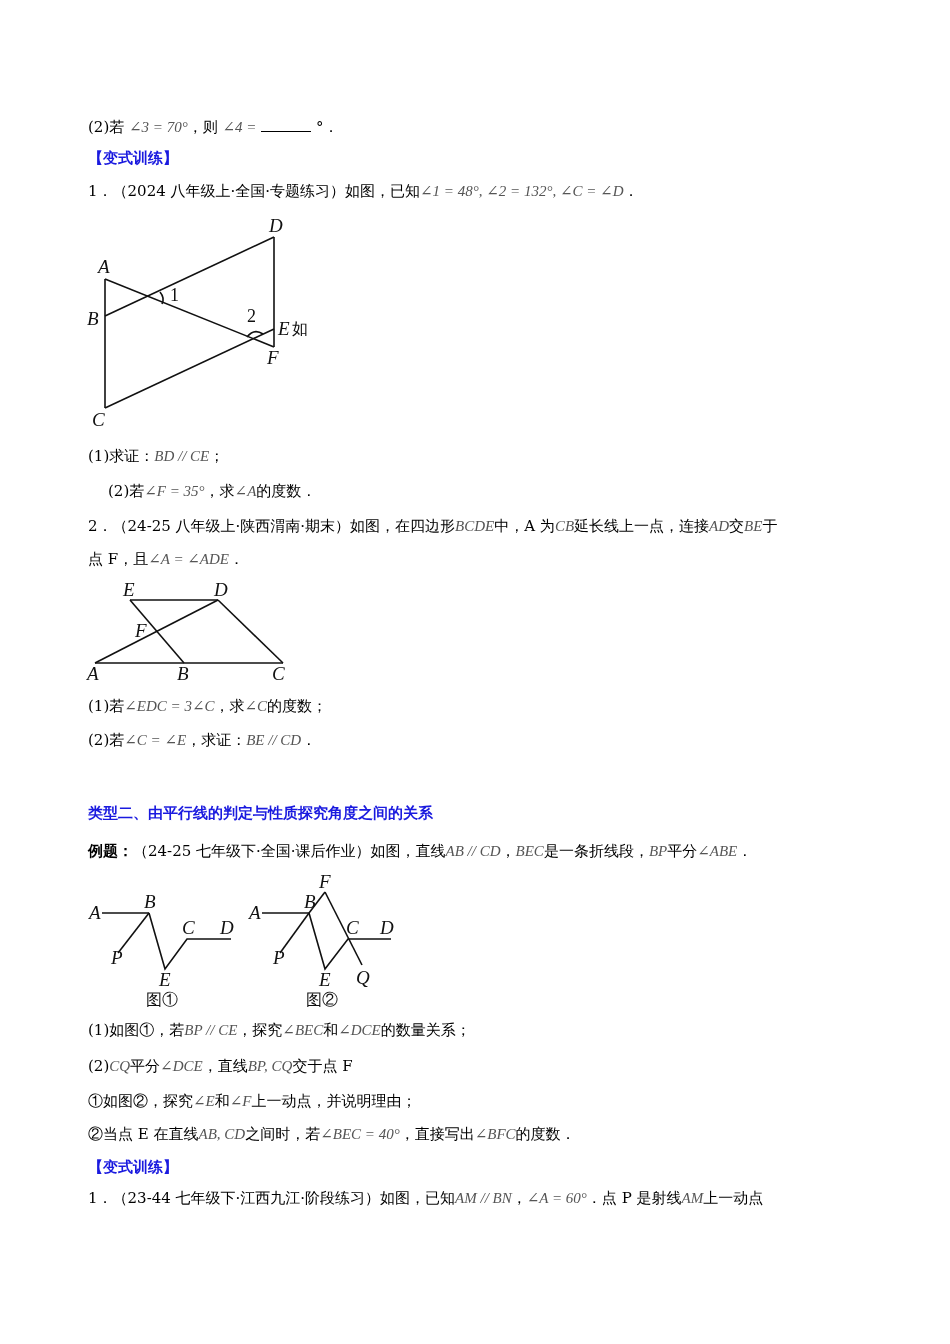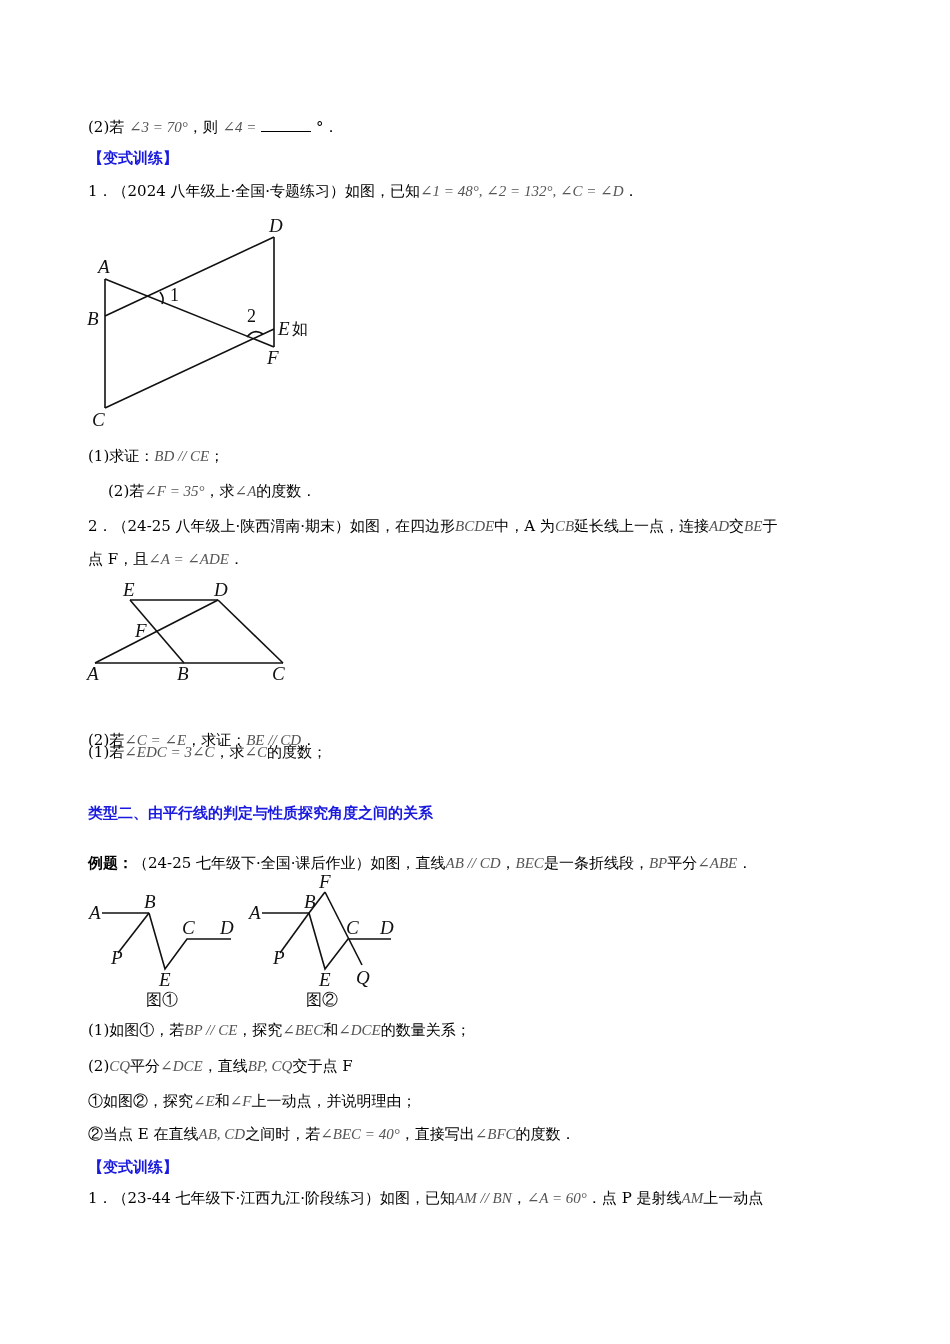--- a/index.html
+++ b/index.html
@@ -72,30 +72,30 @@
   <line x1="138" y1="25" x2="203" y2="88"></line>
   <line x1="15" y1="88" x2="138" y2="25"></line>
   <text x="43" y="21">E</text>
   <text x="134" y="21">D</text>
   <text x="55" y="62">F</text>
   <text x="7" y="105">A</text>
   <text x="97" y="105">B</text>
   <text x="192" y="105">C</text>
 </svg>
 
-<div class="line" style="top:698px;margin-top:46px;">
+<div class="line" style="top:698px;">
   <span>(1)若</span><span class="math">∠EDC = 3∠C</span><span>，求</span><span class="math">∠C</span><span>的度数；</span>
 </div>
 <div class="line" style="top:732px;">
   <span>(2)若</span><span class="math">∠C = ∠E</span><span>，求证：</span><span class="math">BE // CD</span><span>．</span>
 </div>
 
 <div class="line blue" style="top:805px;">类型二、由平行线的判定与性质探究角度之间的关系</div>
 
-<div class="line" style="top:843px;margin-top:12px;">
+<div class="line" style="top:843px;">
   <span class="bold">例题：</span><span>（24-25 七年级下·全国·课后作业）如图，直线</span><span class="math">AB // CD</span><span>，</span><span class="math">BEC</span><span>是一条折线段，</span><span class="math">BP</span><span>平分</span><span class="math">∠ABE</span><span>．</span>
 </div>
 
 <svg style="left:80px; top:870px;" width="340" height="145" viewBox="0 0 340 145">
 
   <line x1="22" y1="43" x2="69" y2="43"></line>
   <line x1="69" y1="43" x2="38" y2="83"></line>
   <polyline points="69,43 85,99 107,69 151,69"></polyline>
   <text x="9" y="49">A</text>
   <text x="64" y="38">B</text>

